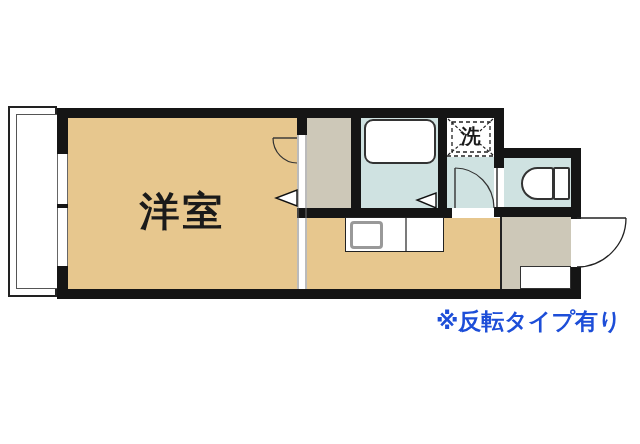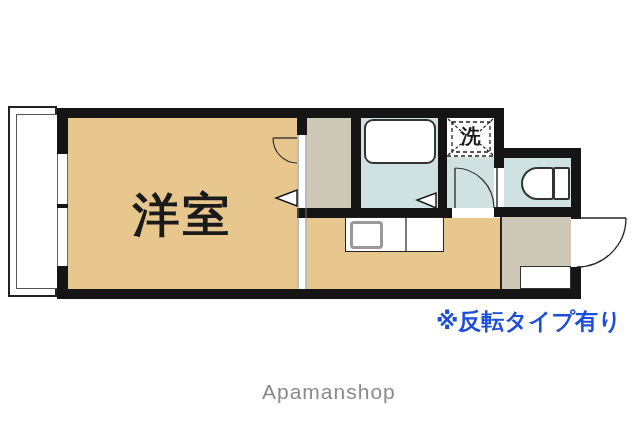--- a/index.html
+++ b/index.html
@@ -83,17 +83,16 @@
     <path d="M406,217 V252" stroke="#222" stroke-width="1.2" fill="none"></path>
 
     <rect x="452" y="122" width="38" height="30" fill="none" stroke="#222" stroke-width="1.3" stroke-dasharray="4,3"></rect>
     <path d="M447,156 H494" stroke="#222" stroke-width="1.3" stroke-dasharray="4,3" fill="none"></path>
     <path d="M448,119 L461,131 M493,119 L480,131 M448,155 L461,144 M493,155 L480,144" stroke="#222" stroke-width="1.2" stroke-dasharray="3,2" fill="none"></path>
 
     <polygon points="297,190 297,206 276,198" fill="#ffffff" stroke="#111" stroke-width="1.4"></polygon>
     <polygon points="436,193 436,208 417,200" fill="#ffffff" stroke="#111" stroke-width="1.4"></polygon>
   </svg>
 
-  <div class="txt" style="left:68px;top:184px;width:229px;text-align:center;font-size:47px;font-weight:700;letter-spacing:3px;">洋室</div>
+  <div class="txt" style="left:68px;top:184px;width:229px;text-align:center;font-size:40px;font-weight:700;letter-spacing:3px;">洋室</div>
   <div class="txt" style="left:447px;top:123px;width:47px;text-align:center;font-size:20px;font-weight:700;">洗</div>
   <div class="txt" style="left:436px;top:306px;width:200px;font-size:23px;font-weight:600;color:#1d4ed8;">※反転タイプ有り</div>
-  <div class="txt" style="left:262px;top:380px;font-size:21px;color:#8a8a8a;letter-spacing:1px;">Apamanshop</div>
 </div>
 
 </body></html>

